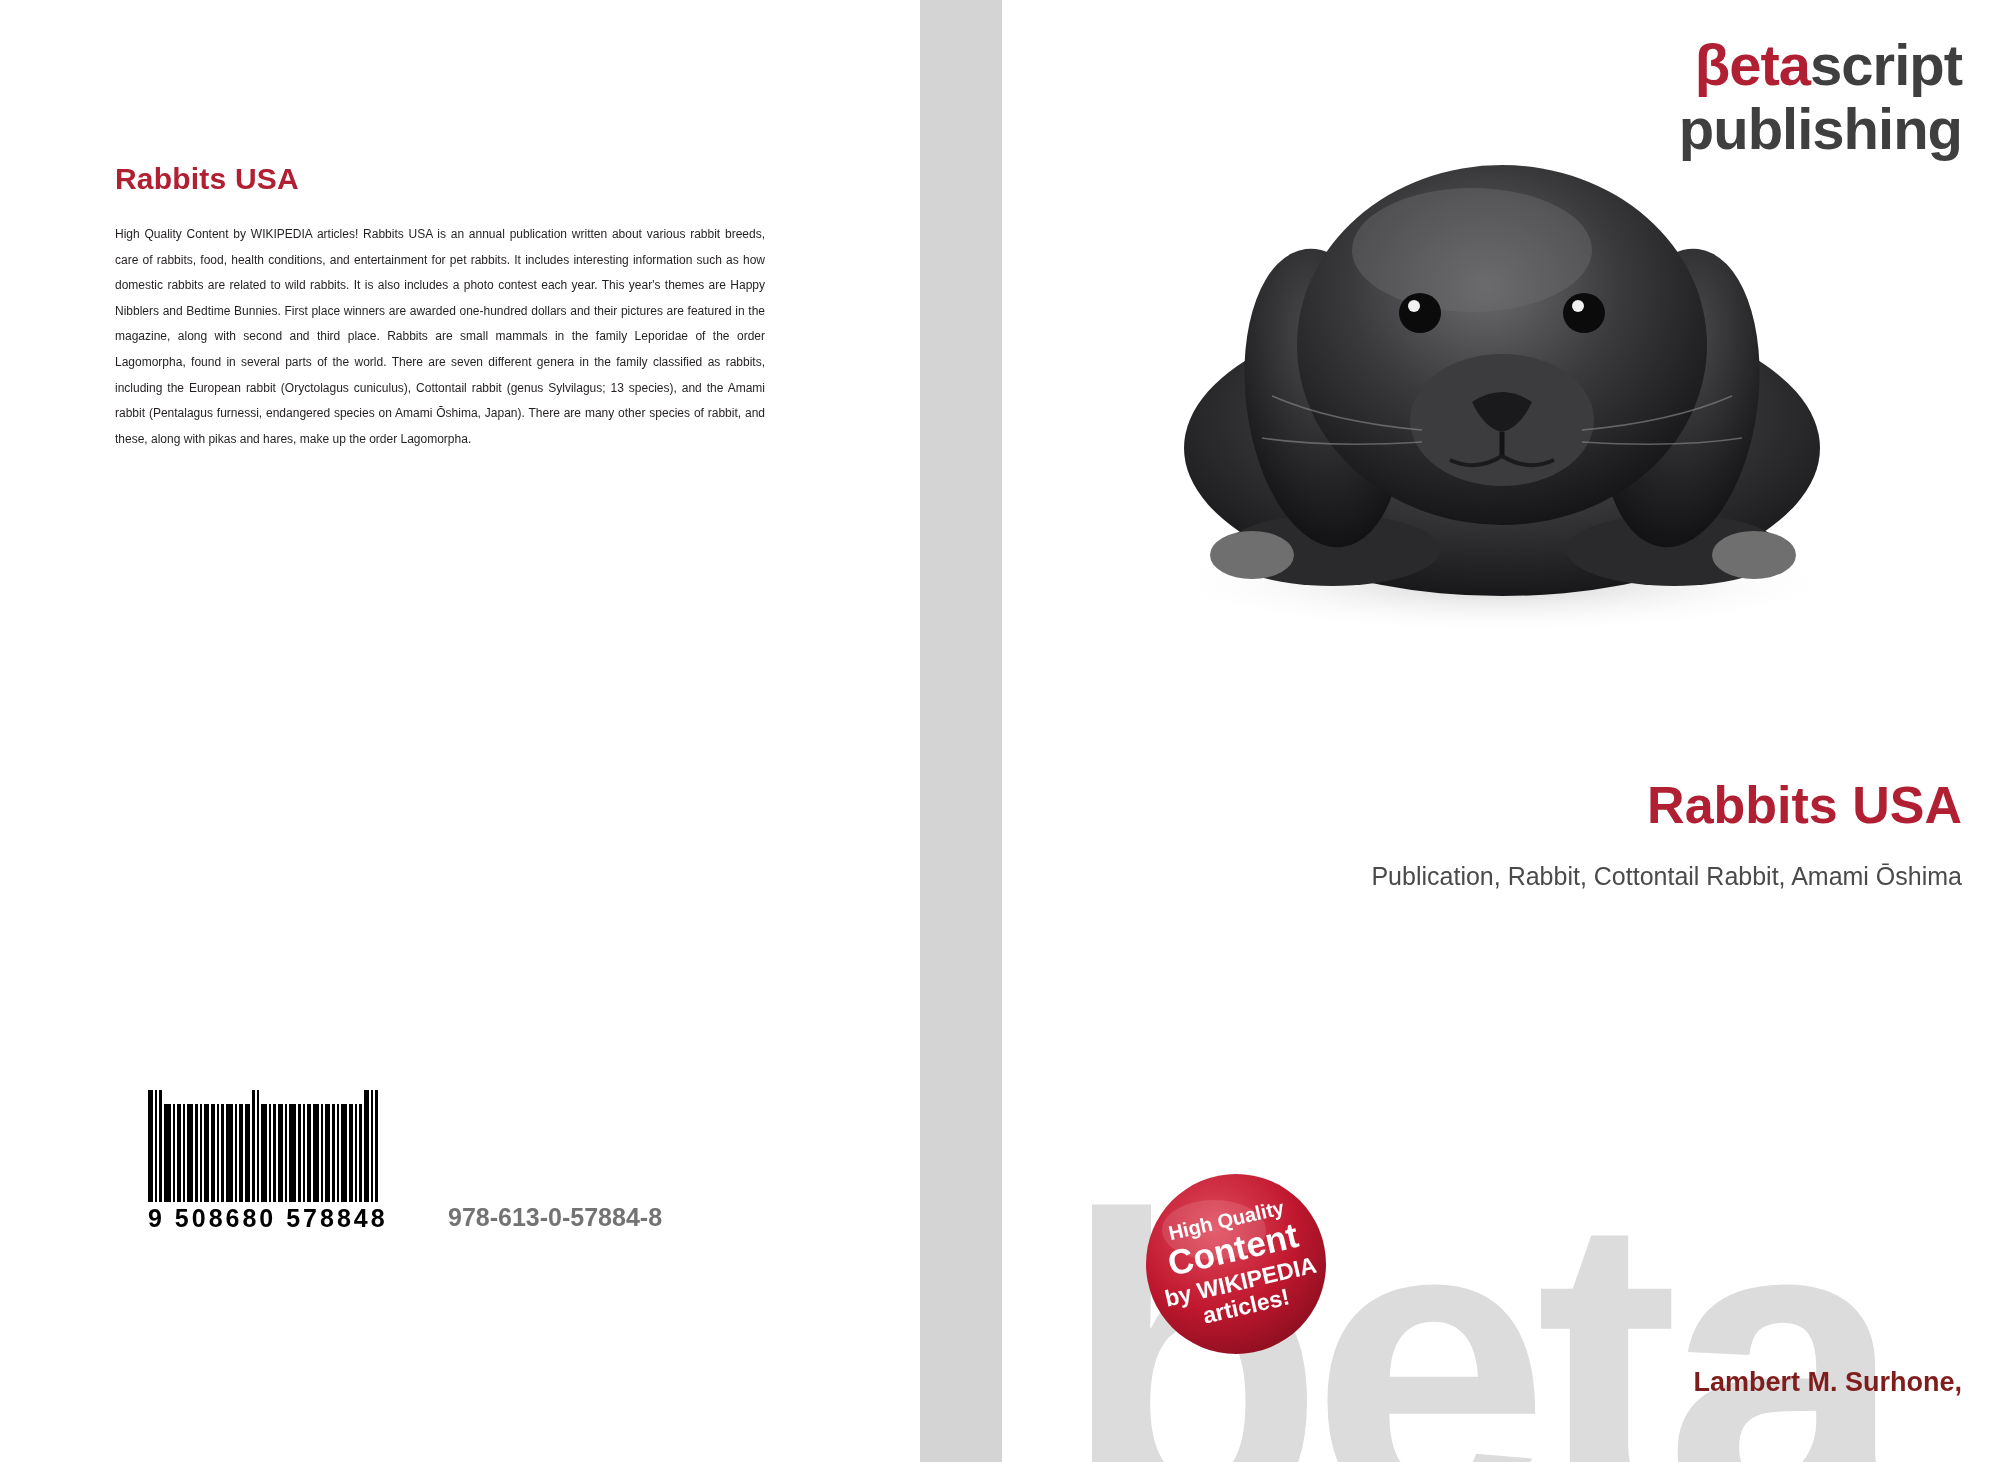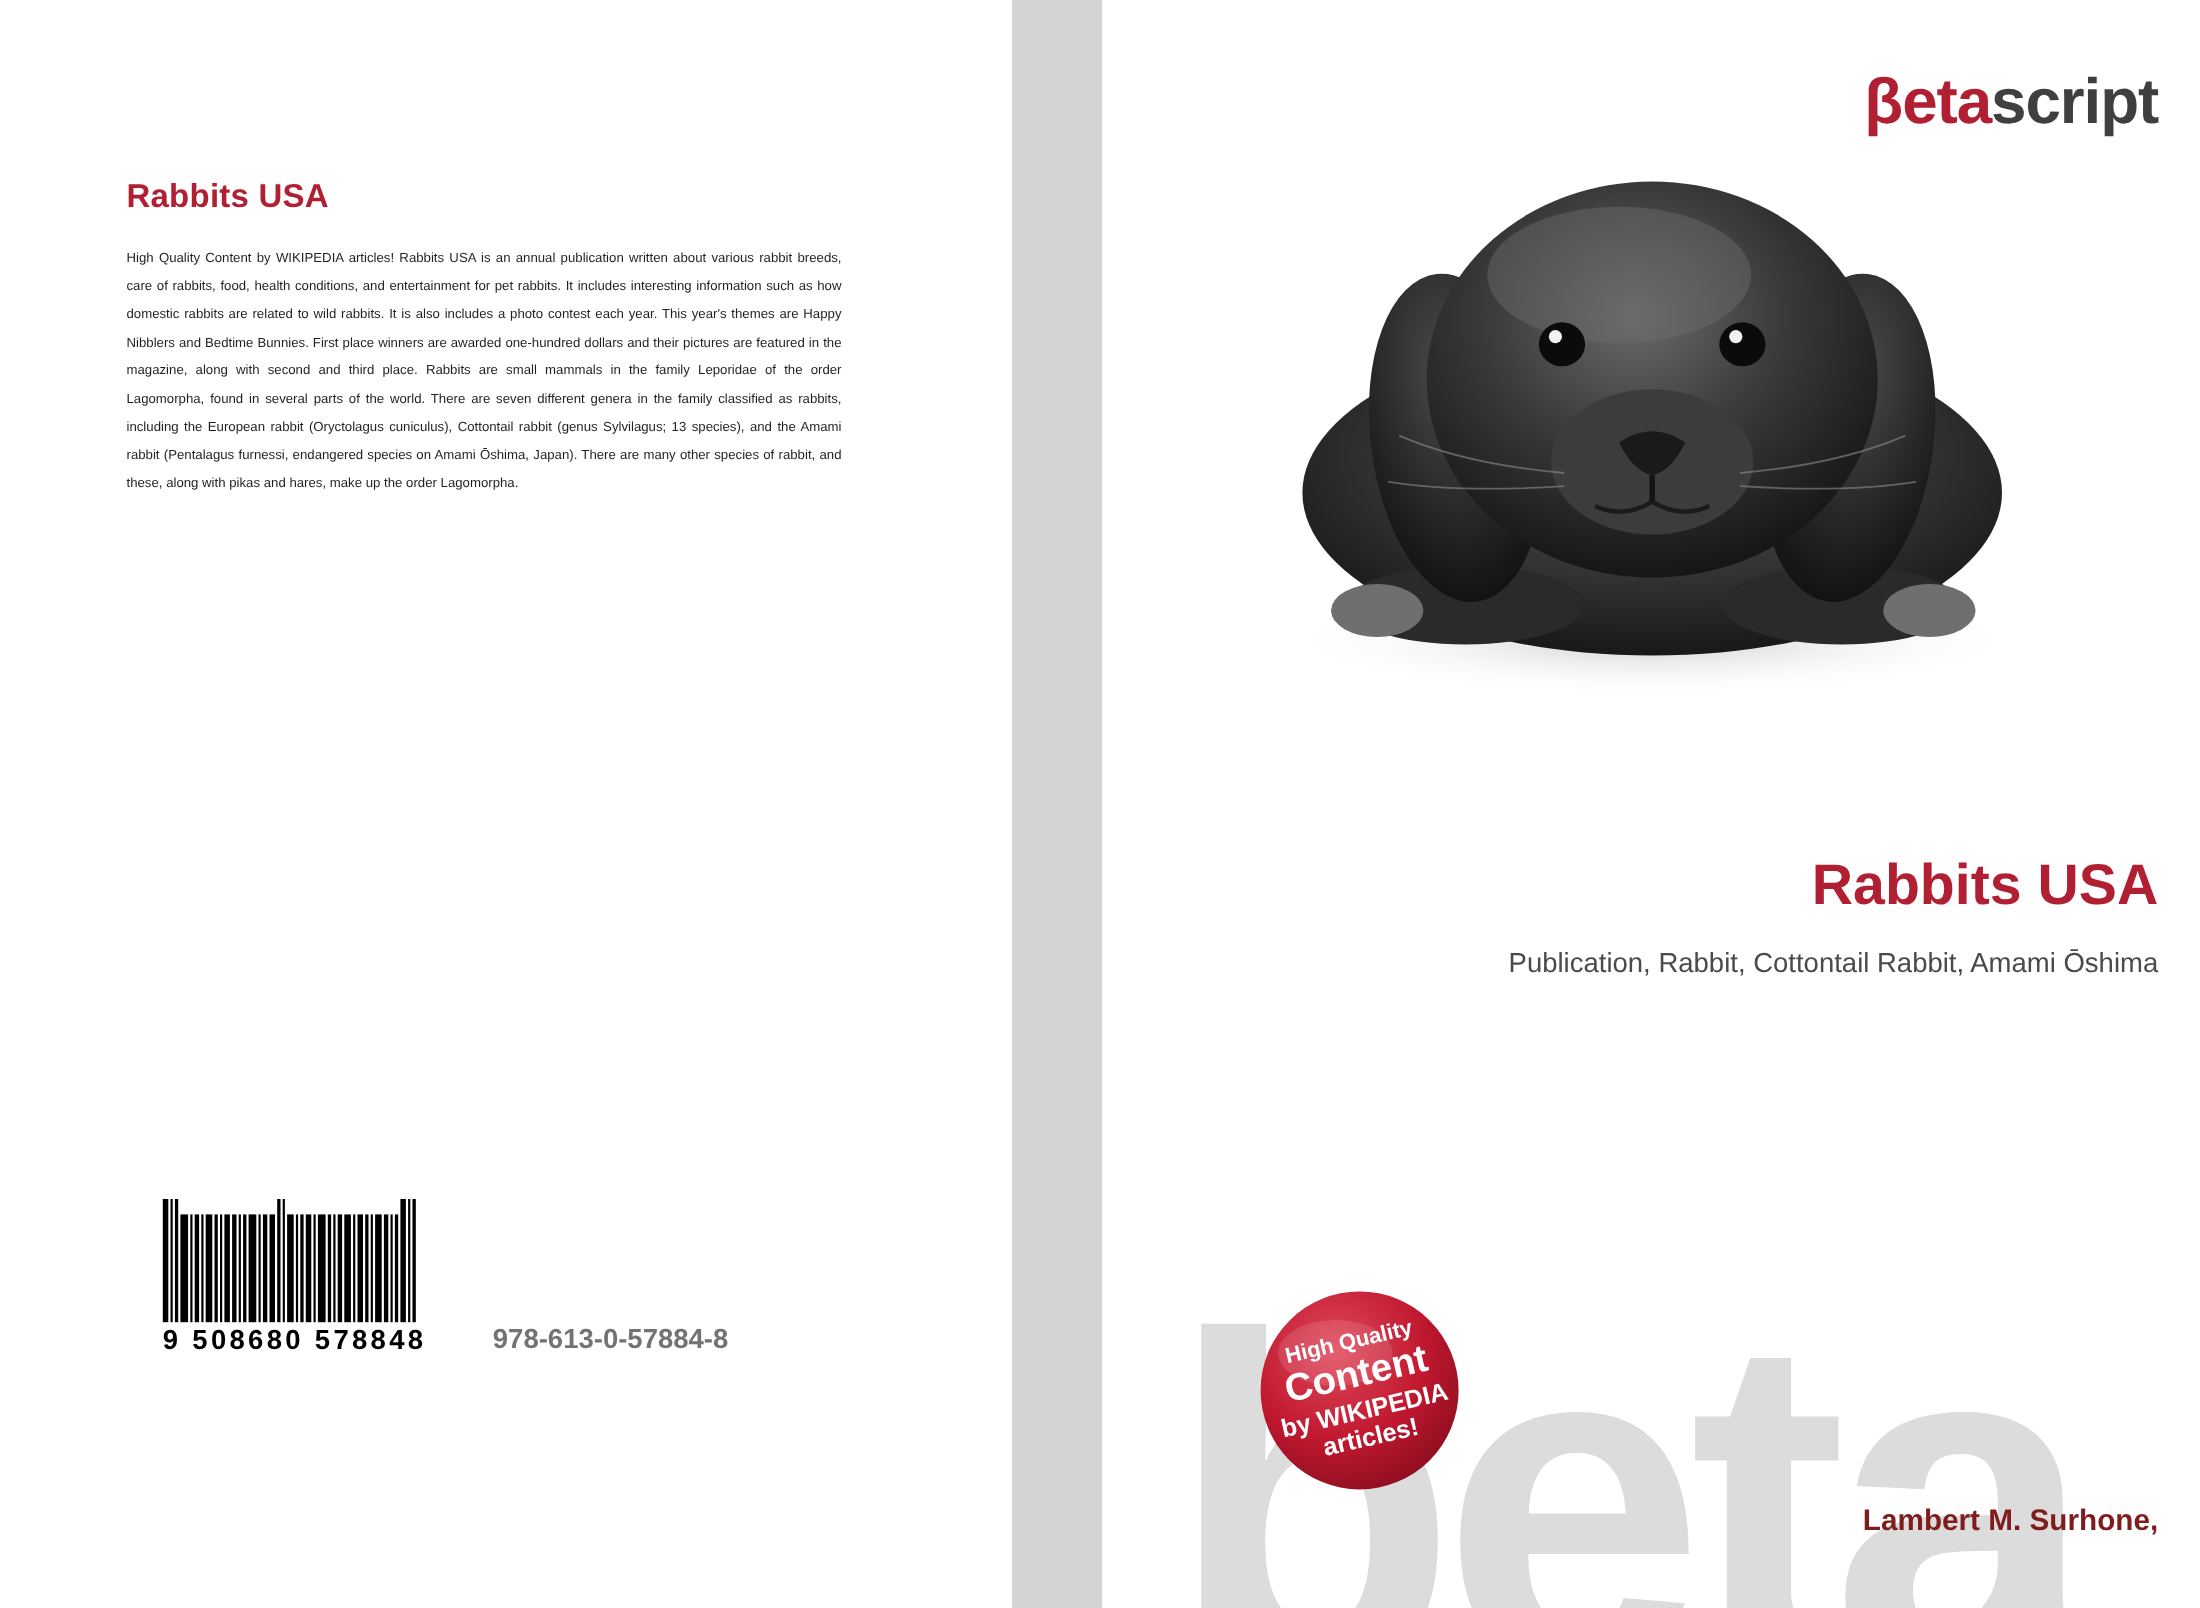--- a/index.html
+++ b/index.html
@@ -117,21 +117,20 @@
     top: 36px;
     text-align: right;
     line-height: 1.0;
   }
   .publisher .line1 {
     font-size: 58px;
     font-weight: bold;
     letter-spacing: -1px;
     color: #3f3f3f;
     white-space: nowrap;
-    margin-top: 28px;
   }
   .publisher .line1 .beta { color: #b01f32; }
   .publisher .line2 {
     font-size: 58px;
     font-weight: bold;
     letter-spacing: -1px;
     color: #3f3f3f;
     margin-top: 6px;
     white-space: nowrap;
   }
@@ -283,20 +282,21 @@
   <div class="spine"></div>
 
   <div class="front-cover">
 
     <div class="watermark">beta</div>
 
     <div class="publisher">
       <div class="line1">
         <span class="beta">βeta</span><span>script</span>
       </div>
+      <div class="line2">publishing</div>
     </div>
 
     <svg class="rabbit" viewBox="0 0 998 520" xmlns="http://www.w3.org/2000/svg">
       <defs>
         <radialGradient id="bodyGrad" cx="50%" cy="38%" r="68%">
           <stop offset="0%" stop-color="#5a5a5c"></stop>
           <stop offset="45%" stop-color="#3b3b3d"></stop>
           <stop offset="100%" stop-color="#111113"></stop>
         </radialGradient>
         <radialGradient id="headGrad" cx="46%" cy="34%" r="66%">

